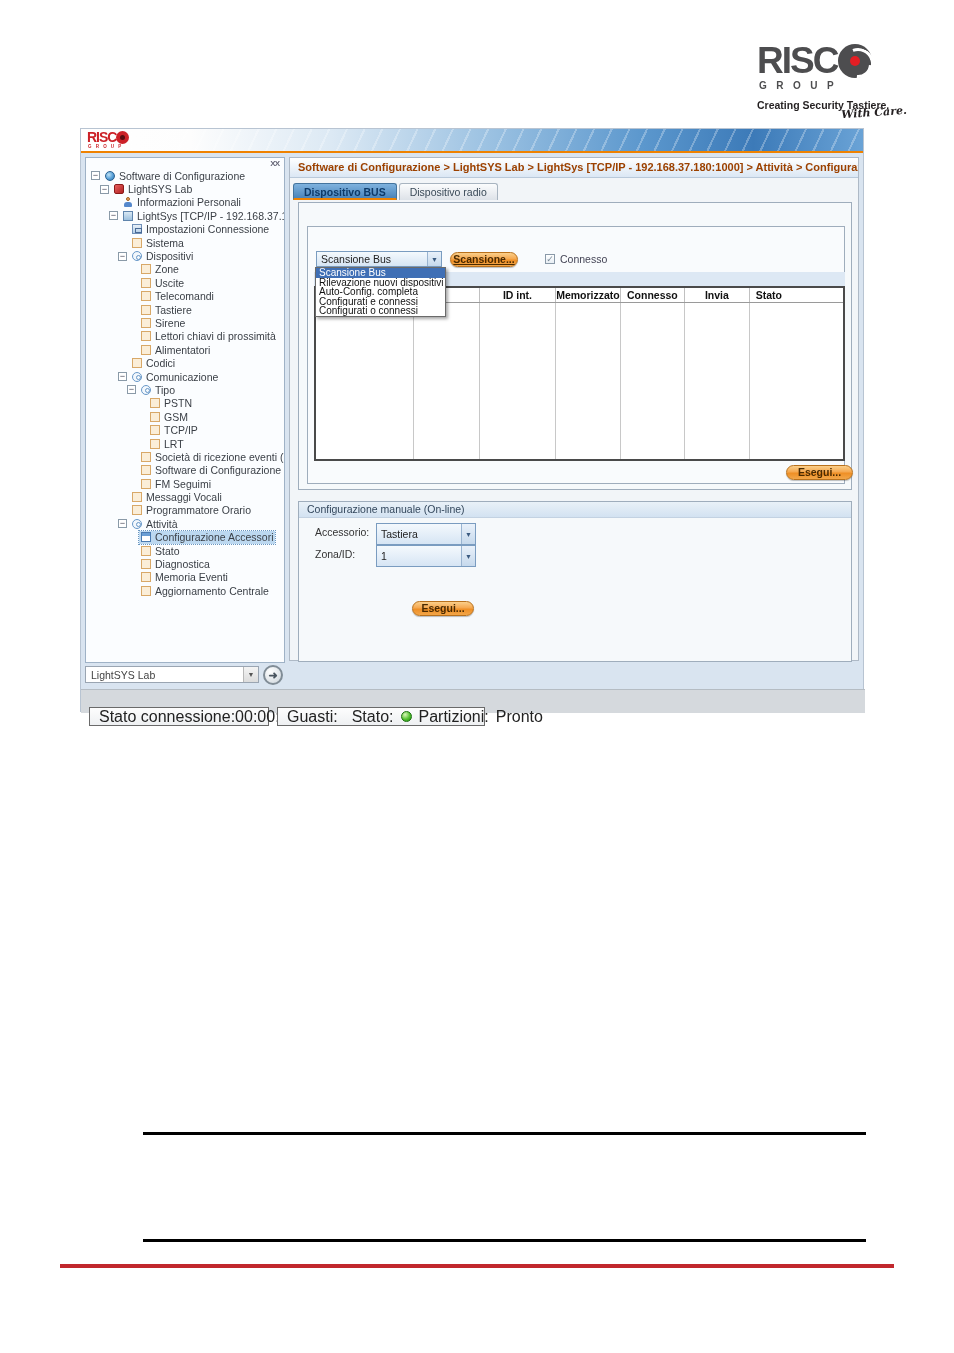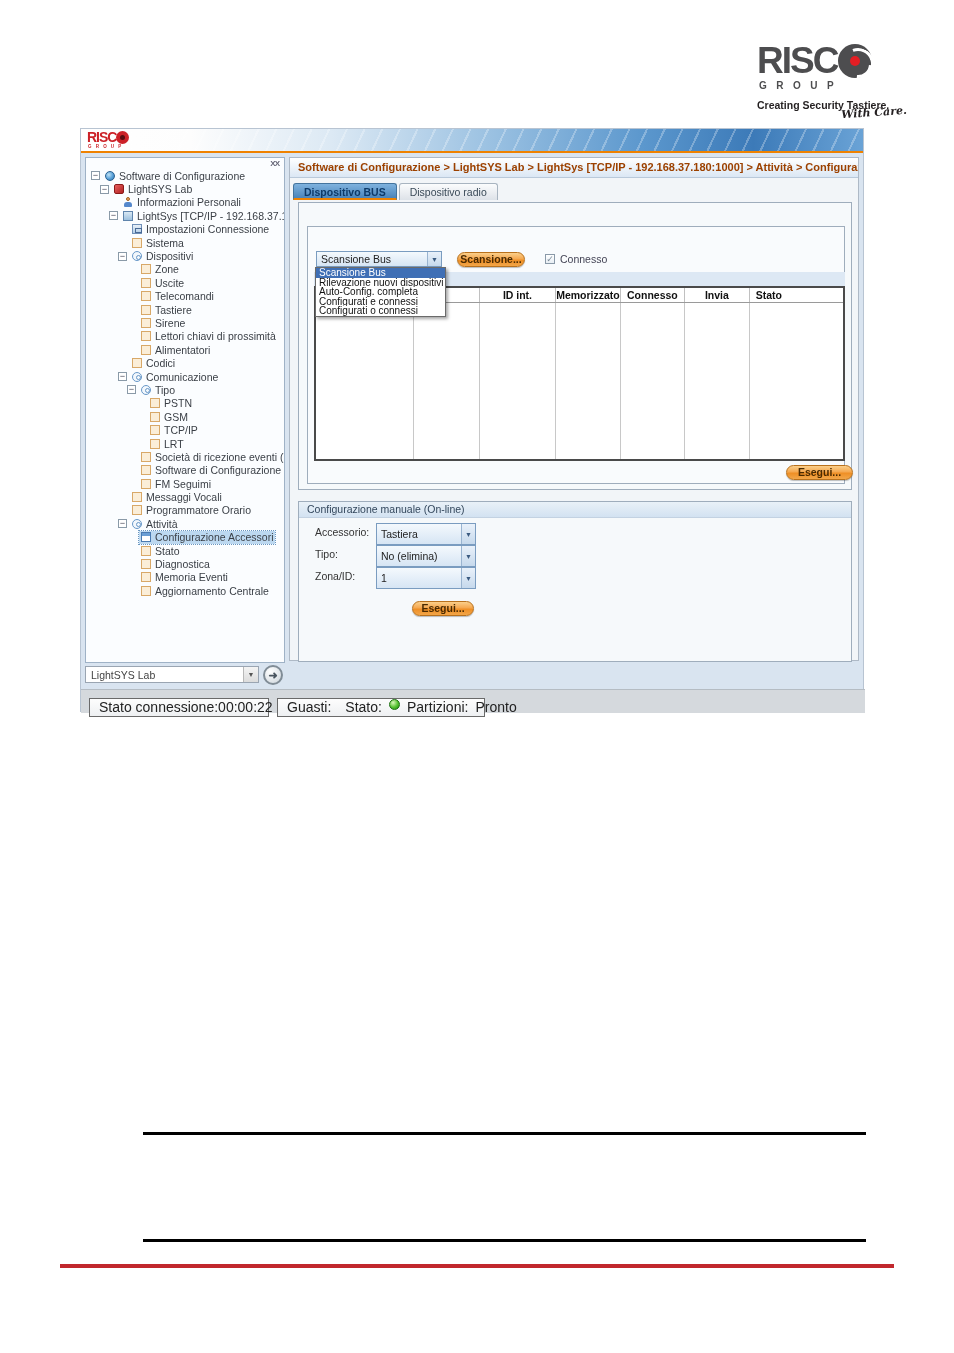--- a/index.html
+++ b/index.html
@@ -98,21 +98,21 @@
          background:linear-gradient(#f4f9fd,#d6e5f4);border:1px solid #7a9cc0;font-size:10.5px;color:#222;
          padding-left:4px;overflow:hidden;}
   .combo .combo-btn{width:13px;align-self:stretch;background:linear-gradient(#e9f1fa,#c6d9ec);
          border-left:1px solid #9ab4d0;display:flex;align-items:center;justify-content:center;
          font-size:7px;color:#3a5a80;flex:none;}
   .scan-combo{position:absolute;left:8px;top:24px;width:126px;height:16px;}
   .btn-orange{position:absolute;box-sizing:border-box;border:1px solid #b9711c;border-radius:8px;
          background:linear-gradient(#fbd austria,#f) ;background:linear-gradient(#fbcf8a 0%,#f5a850 45%,#ef8f25 55%,#f2a649 100%);
          color:#4a2a00;font-size:10.5px;font-weight:bold;text-align:center;line-height:13px;
          box-shadow:0 1px 1px rgba(0,0,0,.25);}
-  .scan-btn{left:149px;top:25px;width:68px;height:15px;}
+  .scan-btn{left:142px;top:25px;width:68px;height:15px;text-decoration:underline;}
   .chk-row{position:absolute;left:237px;top:26px;display:flex;align-items:center;}
   .checkbox{width:10px;height:10px;box-sizing:border-box;border:1px solid #8a99a8;
             background:linear-gradient(#ffffff,#e8eef4);font-size:9px;line-height:8px;color:#7a8a98;
             text-align:center;margin-right:5px;}
   .band{position:absolute;left:6px;top:45px;width:531px;height:14px;background:#dde8f4;}
 
   .dtable{position:absolute;left:6px;top:59px;width:531px;height:175px;background:#fff;
           border:2px solid #4a4a4a;box-sizing:border-box;}
   .thead{display:flex;height:15px;border-bottom:1px solid #9a9a9a;box-sizing:border-box;}
   .th{box-sizing:border-box;border-right:1px solid #c0c0c0;font-size:10.5px;font-weight:bold;color:#111;
@@ -134,23 +134,23 @@
   .manual-group{left:8px;top:343px;width:554px;height:161px;}
   .mrow{position:relative;height:22px;}
   .manual-fields{position:absolute;left:0;top:20px;width:100%;}
   .mlabel{position:absolute;left:16px;top:4px;font-size:10.5px;color:#333;}
   .mcombo{position:absolute;left:77px;top:1px;width:100px;height:22px;}
   .manual-exec{left:113px;top:99px;width:62px;height:15px;}
 
   
   .statusbar{position:absolute;left:0;top:560px;width:784px;height:24px;background:#d5d9dd;
              border-top:1px solid #b5bcc3;box-sizing:border-box;}
-  .status-panel{position:absolute;top:8px;height:19px;box-sizing:border-box;border:1px solid #6a6a6a;
-             background:linear-gradient(#fdfdfd,#eef0f2);display:flex;
-             padding:0 9px;font-size:14px;color:#222;white-space:nowrap;}
+  .status-panel{position:absolute;top:17px;height:19px;box-sizing:border-box;border:1px solid #6a6a6a;
+             background:linear-gradient(#fdfdfd,#eef0f2);display:flex;align-items:center;
+             padding:0 9px;font-size:16px;color:#222;white-space:nowrap;}
   .sp1{left:8px;width:180px;justify-content:space-between;}
   .sp2{left:196px;width:208px;}
   .sp2 > *{margin-right:7px;}
   .green-dot{width:11px;height:11px;border-radius:50%;flex:none;
              background:radial-gradient(circle at 35% 30%,#d9f7b8,#53c02e 55%,#1f8a12);border:1px solid #1a6e0e;box-sizing:border-box;}
 
   
   .rule{position:absolute;background:#000;}
   .rule1{left:143px;top:1132px;width:723px;height:3px;}
   .rule2{left:143px;top:1239px;width:723px;height:3px;}
@@ -485,27 +485,20 @@
         <div class="btn-orange auto-exec">Esegui...</div>
       </div>
 
       <div class="group manual-group">
         <div class="group-header">Configurazione manuale (On-line)</div>
         <div class="manual-fields" id="manual-fields">
             <div class="mrow">
               <span class="mlabel">Accessorio:</span>
               <span class="combo mcombo">
                 <span>Tastiera</span>
-                <span class="combo-btn">▼</span>
-              </span>
-            </div>
-            <div class="mrow">
-              <span class="mlabel">Tipo:</span>
-              <span class="combo mcombo">
-                <span>No (elimina)</span>
                 <span class="combo-btn">▼</span>
               </span>
             </div>
             <div class="mrow">
               <span class="mlabel">Zona/ID:</span>
               <span class="combo mcombo">
                 <span>1</span>
                 <span class="combo-btn">▼</span>
               </span>
             </div>

